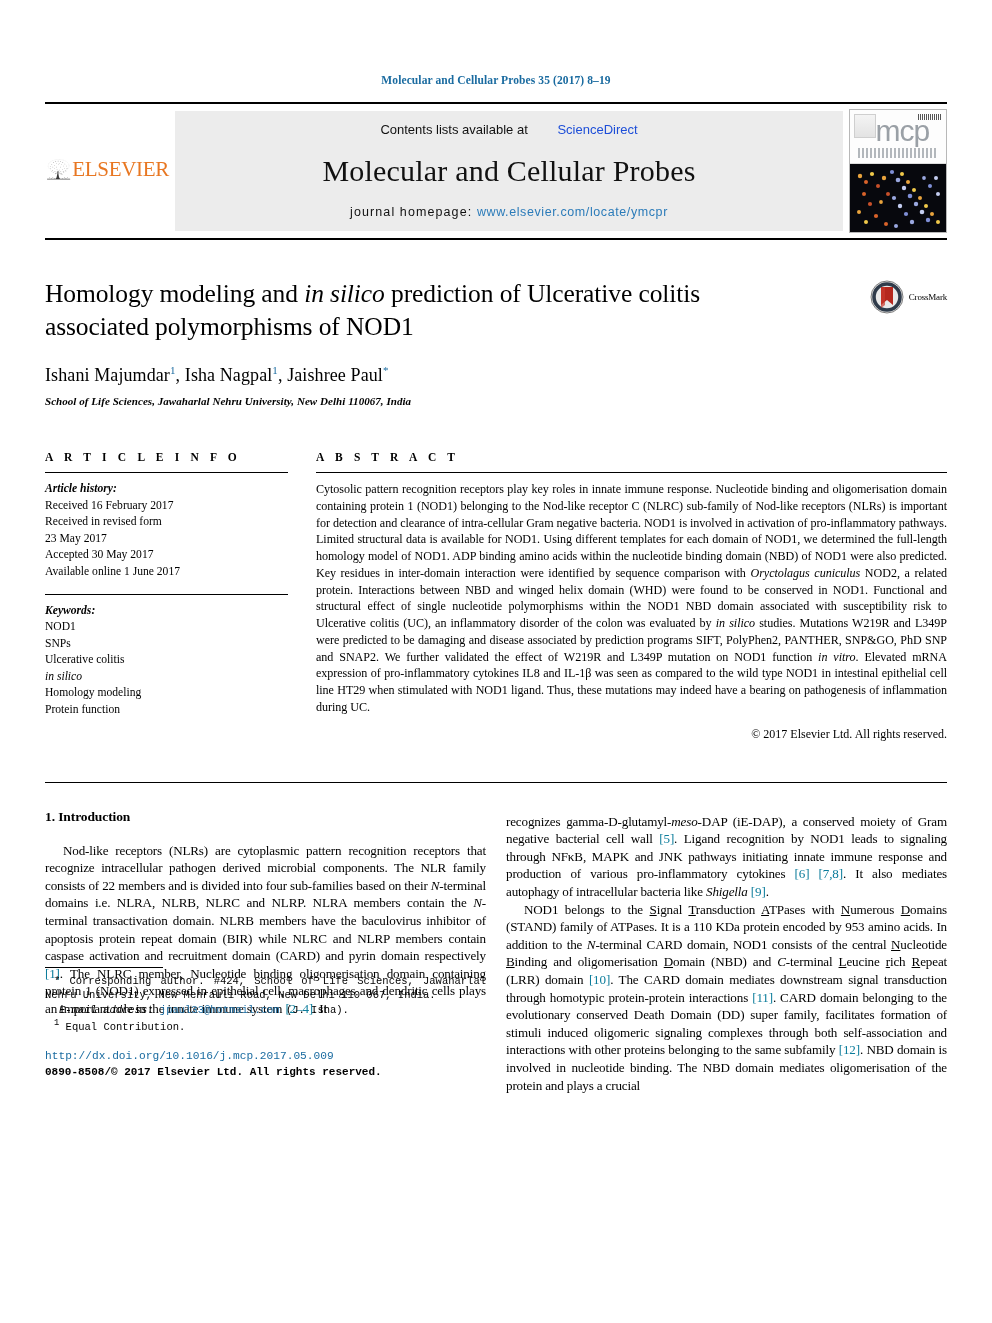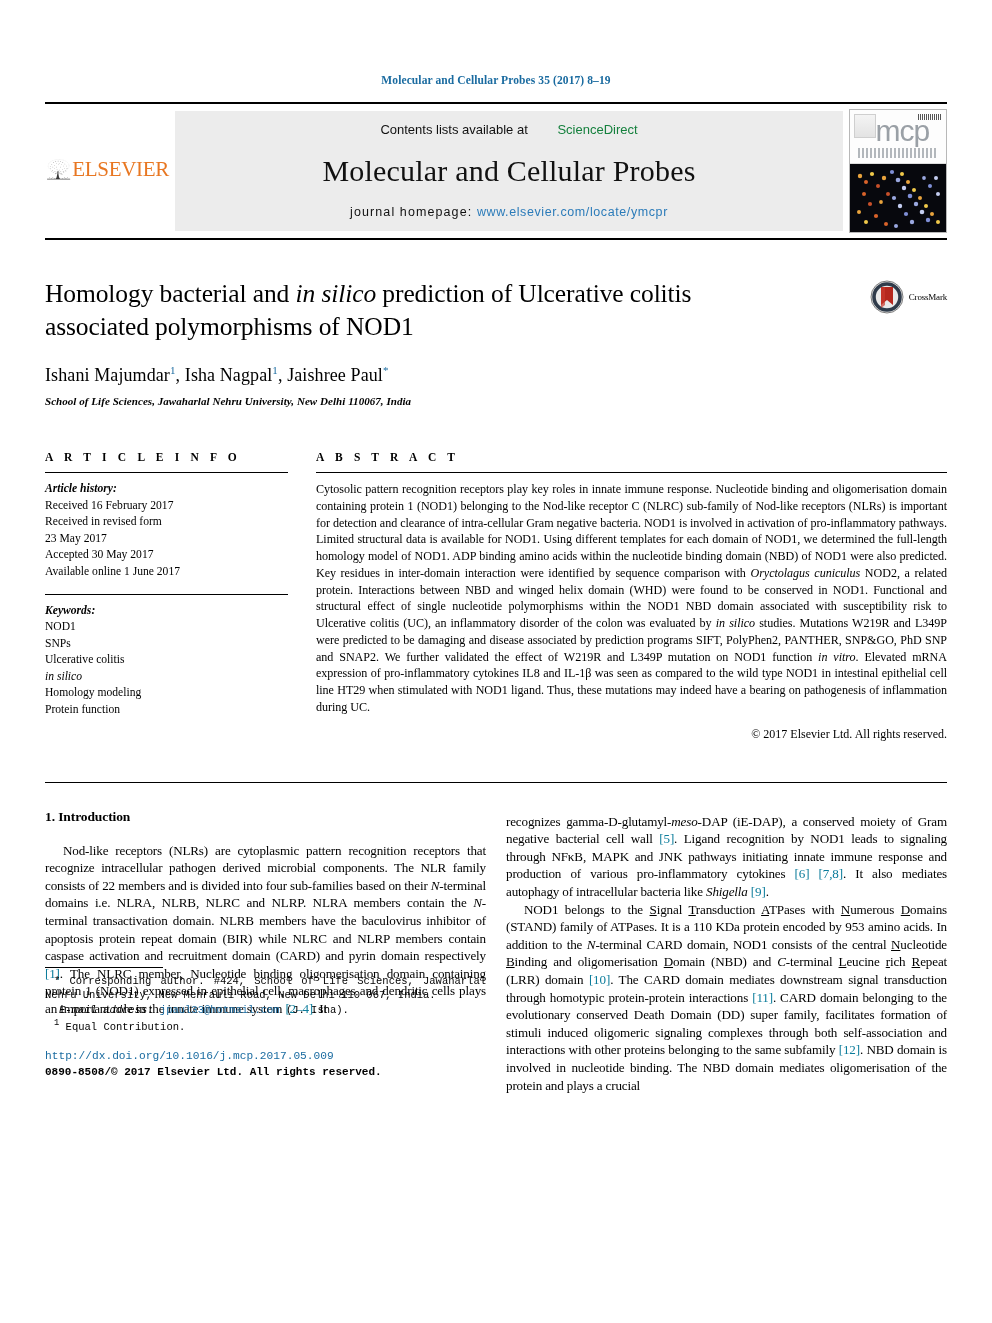--- a/index.html
+++ b/index.html
@@ -68,21 +68,21 @@
     flex-direction: column;
     align-items: center;
     justify-content: space-between;
     padding: 11px 0 12px 0;
   }
   .contents-line {
     font-size: 13px;
     font-family: "Liberation Sans", sans-serif;
     color: #111;
   }
-  .contents-line a { color: #15803d; text-decoration: none; margin-left: 26px; }
+  .contents-line a { color: #1d4ed8; text-decoration: none; margin-left: 26px; }
   .journal-title {
     font-size: 30px;
     font-family: "Liberation Serif", serif;
     color: #111;
     letter-spacing: 0.2px;
   }
   .homepage-line {
     font-size: 12.5px;
     font-family: "Liberation Sans", sans-serif;
     color: #111;
@@ -408,21 +408,21 @@
             <circle cx="36" cy="60" r="2" fill="#d9632a"></circle>
               <circle cx="46" cy="62" r="2" fill="#9aa8e0"></circle>
           </g>
         </svg>
       </div>
     </div>
   </div>
 
   <div class="title-block">
     <h1 class="article-title">
-      <span>Homology bacterial and </span><span class="ital">in silico</span><span> prediction of Ulcerative colitis</span>
+      <span>Homology modeling and </span><span class="ital">in silico</span><span> prediction of Ulcerative colitis</span>
       <span>associated polymorphisms of NOD1</span>
     </h1>
 
     <div class="authors">
       <span>Ishani Majumdar</span><sup>1</sup>, <span>Isha Nagpal</span><sup>1</sup>, <span>Jaishree Paul</span><sup>*</sup>
     </div>
 
     <div class="affiliation">School of Life Sciences, Jawaharlal Nehru University, New Delhi 110067, India</div>
 
     <div class="crossmark">

